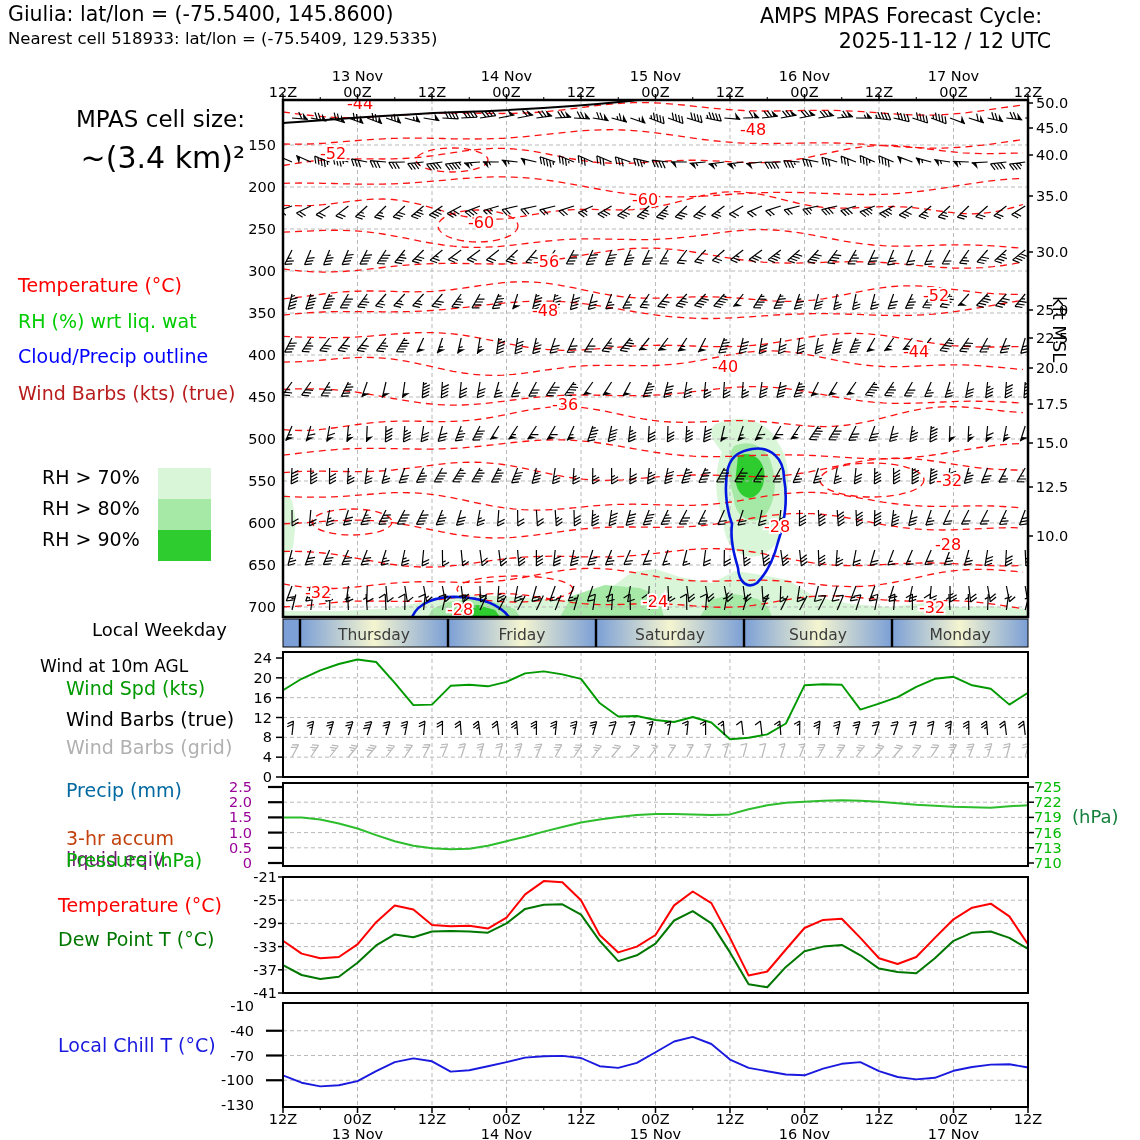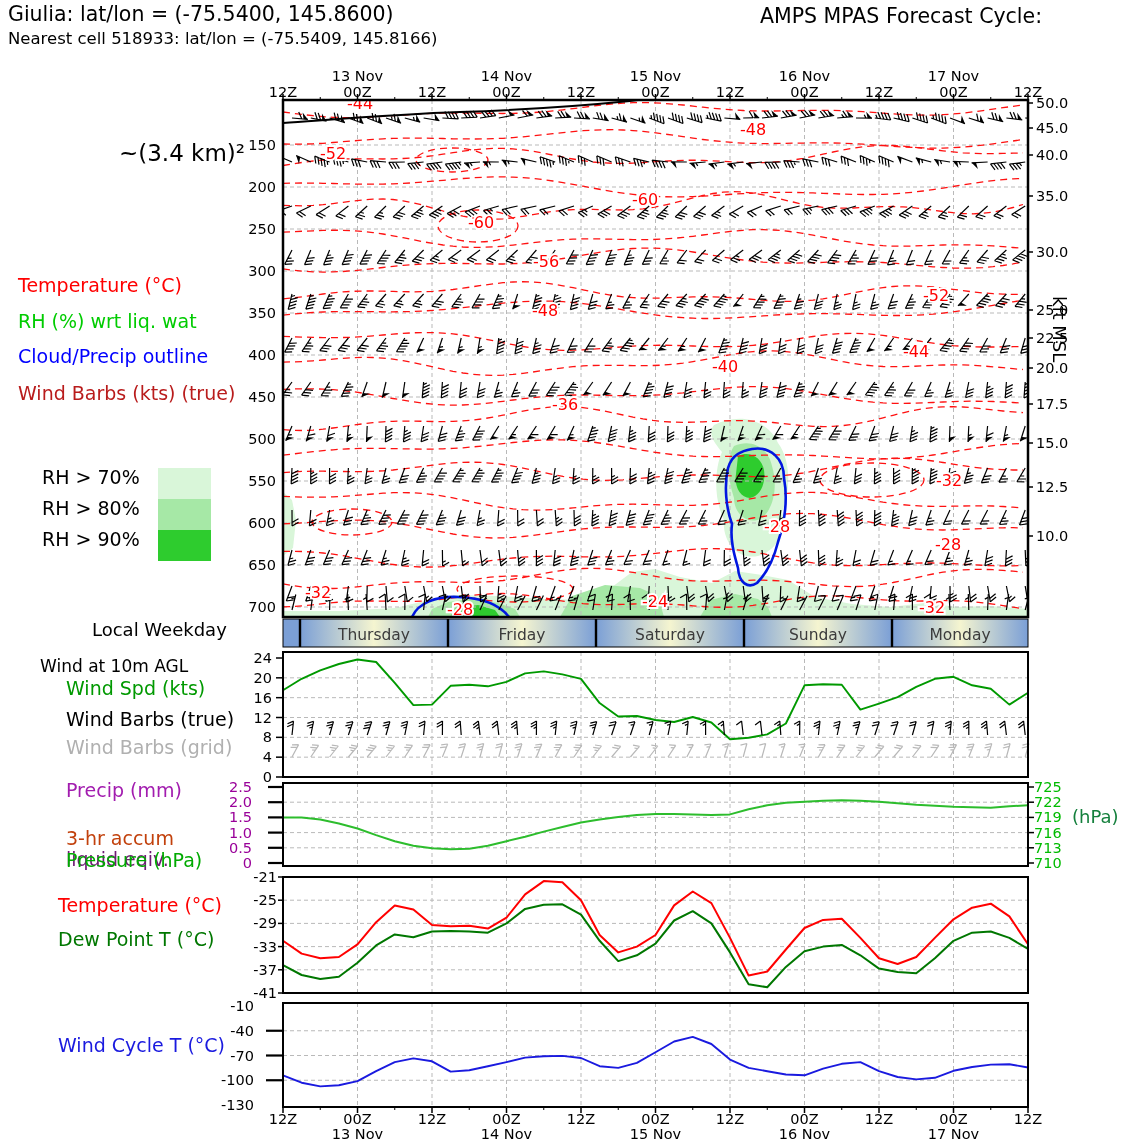--- a/index.html
+++ b/index.html
@@ -5,21 +5,21 @@
   html,body{margin:0;padding:0;background:#fff;}
   #stage{position:relative;width:1140px;height:1140px;background:#fff;
          font-family:"DejaVu Sans","Liberation Sans",sans-serif;overflow:hidden;}
   #chart{position:absolute;left:0;top:0;}
   .lbl{position:absolute;white-space:nowrap;color:#000;}
   .hdrL1{left:8px;top:2px;font-size:20.5px;}
   .hdrL2{left:8px;top:29px;font-size:16.5px;}
   .hdrR{left:760px;top:4px;width:370px;text-align:left;font-size:20.5px;}
   .hdrR2{left:760px;top:29px;width:370px;text-align:center;font-size:20.5px;}
   .mpas1{left:10px;top:106px;width:235px;text-align:right;font-size:23px;}
-  .mpas2{left:10px;top:140px;width:235px;text-align:right;font-size:23px;}
+  .mpas2{left:10px;top:140px;width:235px;text-align:right;font-size:30px;}
   .leg{left:18px;font-size:19px;}
   .rhlab{left:42px;font-size:19px;}
   .swatch{position:absolute;left:158px;width:53px;height:31px;}
   .lw{left:92px;top:619px;font-size:18px;}
   .small{left:40px;top:656px;font-size:17px;}
   .pl{left:66px;font-size:19px;}
   .hpa{left:1072px;top:806px;font-size:18px;}
   .kft{left:1070px;top:296px;font-size:18px;transform:rotate(90deg);transform-origin:left top;}
 </style>
 </head>
@@ -1091,47 +1091,49 @@
       <line x1="916.25" y1="1107" x2="916.25" y2="1110" stroke="#000" stroke-width="1"></line>
       <line x1="990.75" y1="1107" x2="990.75" y2="1110" stroke="#000" stroke-width="1"></line>
       <text x="357.5" y="1139" font-size="14.5px" font-family="DejaVu Sans, Liberation Sans, sans-serif" fill="#000" text-anchor="middle">13 Nov</text>
       <text x="506.5" y="1139" font-size="14.5px" font-family="DejaVu Sans, Liberation Sans, sans-serif" fill="#000" text-anchor="middle">14 Nov</text>
       <text x="655.5" y="1139" font-size="14.5px" font-family="DejaVu Sans, Liberation Sans, sans-serif" fill="#000" text-anchor="middle">15 Nov</text>
       <text x="804.5" y="1139" font-size="14.5px" font-family="DejaVu Sans, Liberation Sans, sans-serif" fill="#000" text-anchor="middle">16 Nov</text>
       <text x="953.5" y="1139" font-size="14.5px" font-family="DejaVu Sans, Liberation Sans, sans-serif" fill="#000" text-anchor="middle">17 Nov</text>
     </svg>
 
   <div class="lbl hdrL1">Giulia: lat/lon = (-75.5400, 145.8600)</div>
-  <div class="lbl hdrL2">Nearest cell 518933: lat/lon = (-75.5409, 145.8166)</div>
+  <div class="lbl hdrL2">Nearest cell 518933: lat/lon = (-75.5409, 129.5335)</div>
   <div class="lbl hdrR">AMPS MPAS Forecast Cycle:</div>
+  <div class="lbl hdrR2">2025-11-12 / 12 UTC</div>
 
+  <div class="lbl mpas1">MPAS cell size:</div>
   <div class="lbl mpas2">~(3.4 km)²</div>
 
   <div class="lbl leg" style="top: 274px; color: rgb(255, 0, 0);">Temperature (°C)</div>
   <div class="lbl leg" style="top: 310px; color: rgb(0, 204, 0);">RH (%) wrt liq. wat</div>
   <div class="lbl leg" style="top: 345px; color: rgb(0, 0, 255);">Cloud/Precip outline</div>
   <div class="lbl leg" style="top: 382px; color: #b91c1c;">Wind Barbs (kts) (true)</div>
 
   <div class="lbl rhlab" style="top:466px">RH &gt; 70%</div>
   <div class="lbl rhlab" style="top:497px">RH &gt; 80%</div>
   <div class="lbl rhlab" style="top:528px">RH &gt; 90%</div>
   <div class="swatch" style="top: 468px; background: rgb(217, 246, 217);"></div>
   <div class="swatch" style="top: 499px; background: rgb(166, 232, 166);"></div>
   <div class="swatch" style="top: 530px; background: rgb(46, 204, 46);"></div>
 
   <div class="lbl lw">Local Weekday</div>
   <div class="lbl small">Wind at 10m AGL</div>
   <div class="lbl pl" style="top:677px;color:#009900">Wind Spd (kts)</div>
   <div class="lbl pl" style="top:708px">Wind Barbs (true)</div>
   <div class="lbl pl" style="top:736px;color:#b0b0b0">Wind Barbs (grid)</div>
 
-  <div class="lbl pl" style="top:779px;color:#a21caf">Precip (mm)</div>
+  <div class="lbl pl" style="top:779px;color:#0369a1">Precip (mm)</div>
   <div class="lbl pl" style="top:848px;color:#701a75">liquid eqiv.</div>
   <div class="lbl pl" style="top:827px;color:#c2410c">3-hr accum</div>
   <div class="lbl pl" style="top:849px;color:#00aa00">Pressure (hPa)</div>
 
   <div class="lbl pl" style="left:58px;top:894px;color:#ff0000">Temperature (°C)</div>
   <div class="lbl pl" style="left:58px;top:928px;color:#007700">Dew Point T (°C)</div>
-  <div class="lbl pl" style="left:58px;top:1034px;color:#1a1adf">Wind Cycle T (°C)</div>
+  <div class="lbl pl" style="left:58px;top:1034px;color:#1a1adf">Local Chill T (°C)</div>
 
   <div class="lbl hpa" style="color:#15803d">(hPa)</div>
   <div class="lbl kft">kft MSL</div>
 </div>
 
 </body></html>

